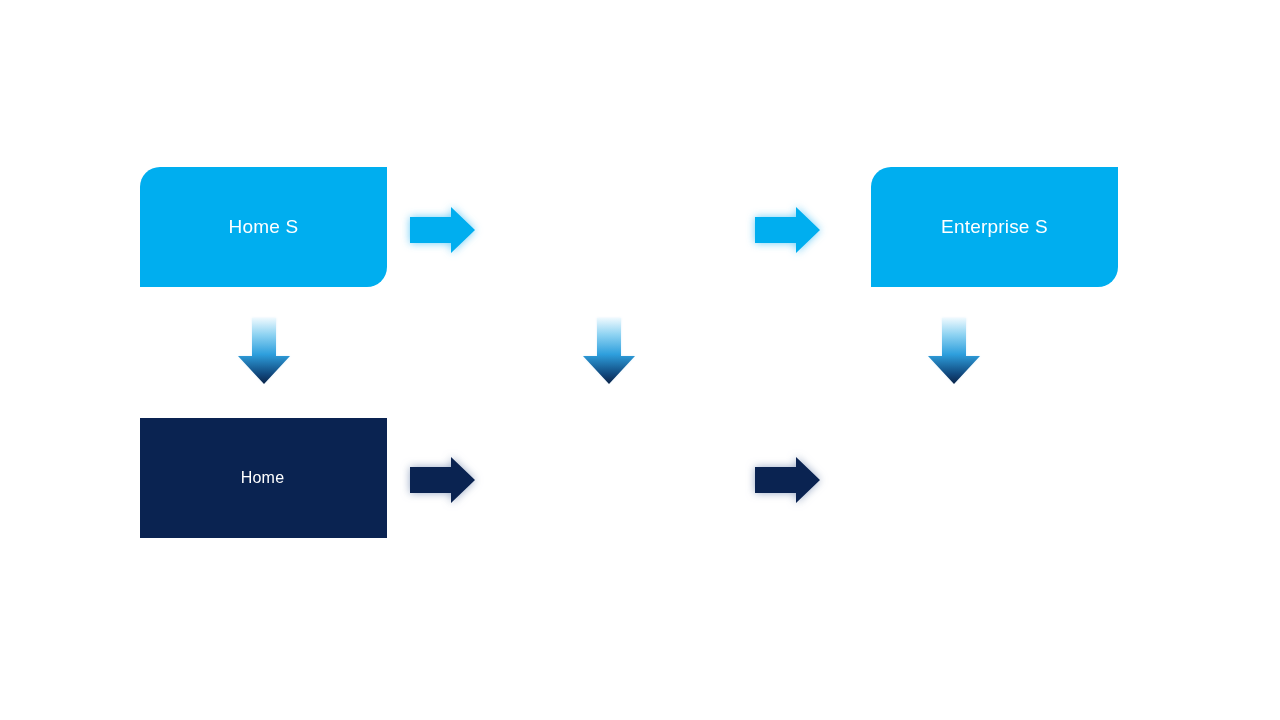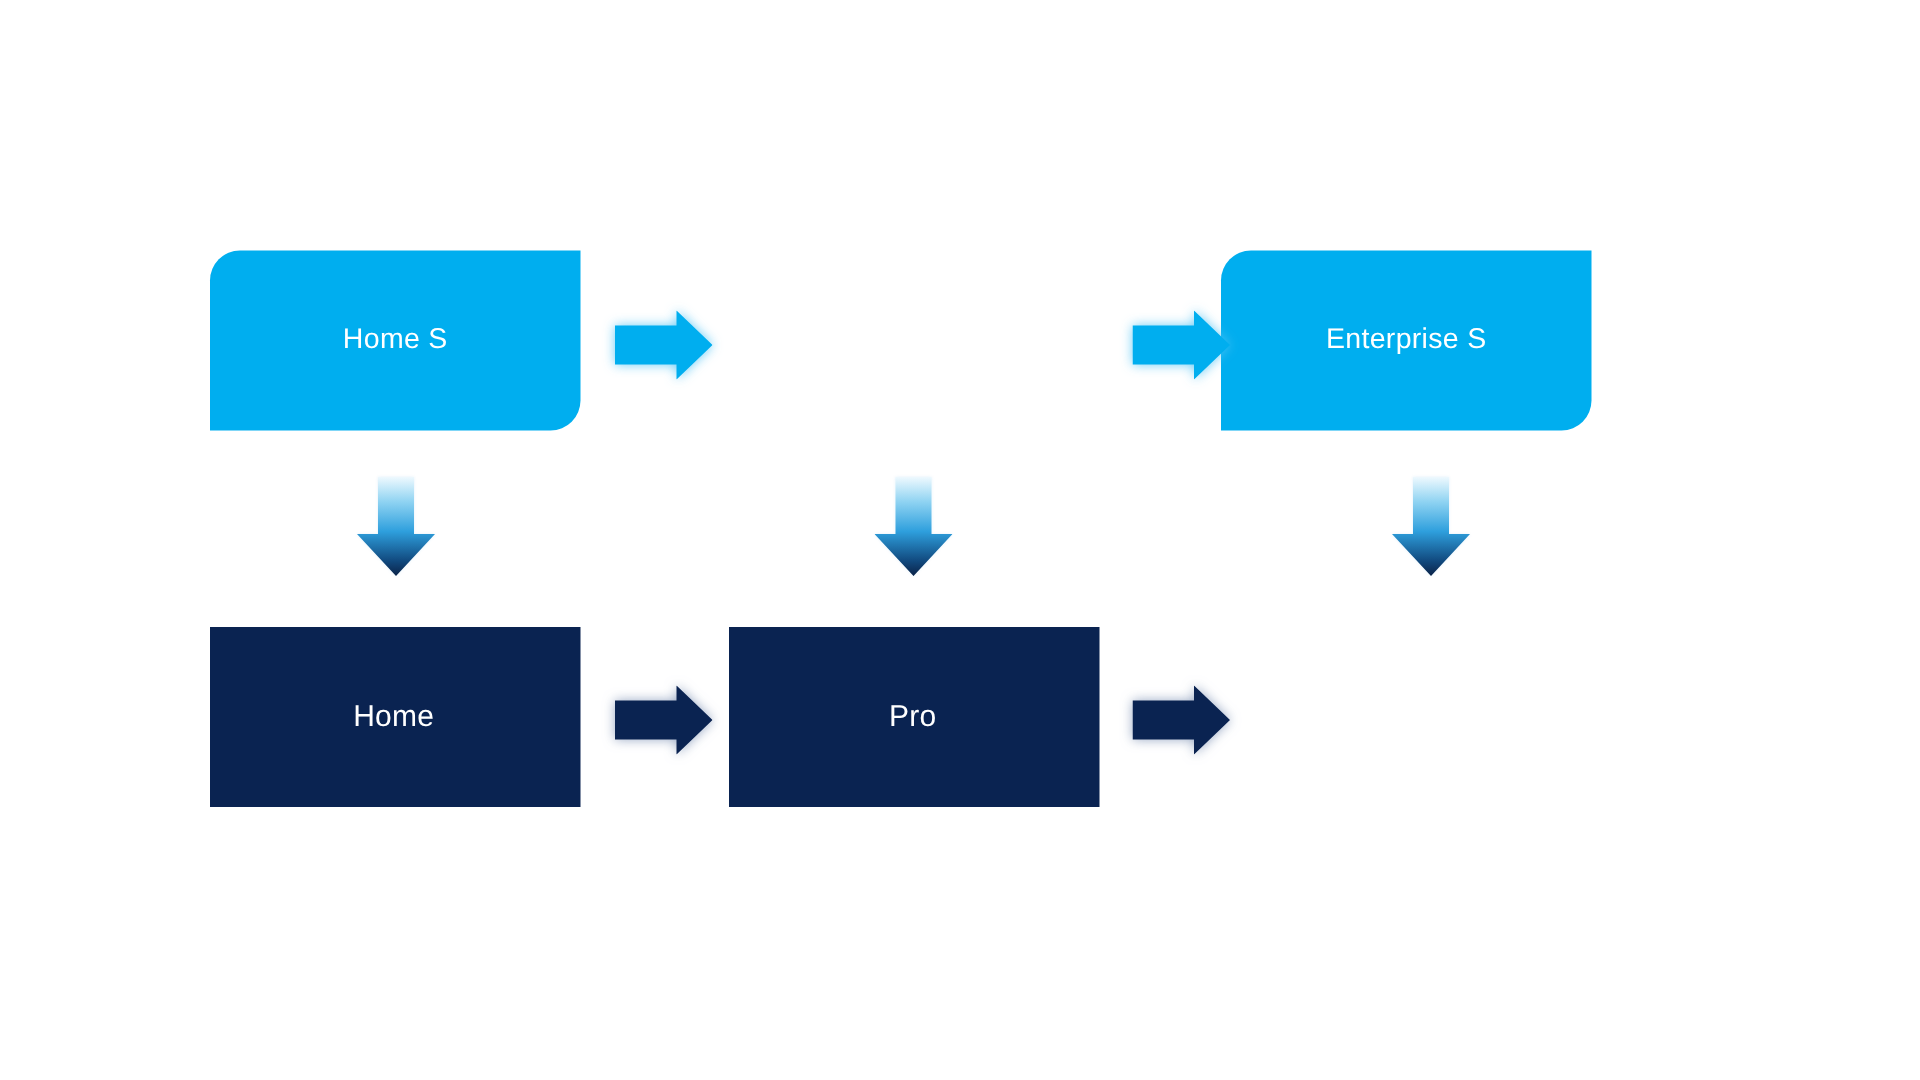--- a/index.html
+++ b/index.html
@@ -26,35 +26,35 @@
     box-sizing: border-box;
   }
   .box-top {
     background: #00aeef;
     border-radius: 20px 0 20px 0;
     font-size: 19px;
     top: 167px;
   }
   .box-bottom {
     background: #0a2351;
-    font-size: 20px;
+    font-size: 16px;
     top: 418px;
     padding-left: 20px;
   }
   .box-label {
     letter-spacing: 0.2px;
     white-space: nowrap;
   }
   .box-bottom .box-label {
     position: relative;
     left: -11px;
   }
   .col-1 { left: 140px; }
   .col-2 { left: 486px; }
-  .col-3 { left: 814px; justify-content: center; }
+  .col-3 { left: 871px; justify-content: center; }
   .arrow {
     position: absolute;
     line-height: 0;
   }
   .arrow-right-top svg {
     filter: drop-shadow(0 0 4px rgba(80, 195, 245, 0.85));
   }
   .arrow-right-bottom svg {
     filter: drop-shadow(0 0 4px rgba(125, 145, 180, 0.80));
   }
@@ -77,23 +77,20 @@
 
   <div class="box box-top col-1">
     <span class="box-label">Home S</span>
   </div>
   <div class="box box-top col-3">
     <span class="box-label">Enterprise S</span>
   </div>
 
   <div class="box box-bottom col-1">
     <span class="box-label">Home</span>
-  </div>
-  <div class="box box-bottom col-2">
-    <span class="box-label">Pro</span>
   </div>
 
   <div class="arrow arrow-right-top ar-top ar-gap-1">
     <svg width="65" height="46" viewBox="0 0 65 46">
       <polygon points="0,10 41,10 41,0 65,23 41,46 41,36 0,36" fill="#00aeef"></polygon>
     </svg>
   </div>
   <div class="arrow arrow-right-top ar-top ar-gap-2">
     <svg width="65" height="46" viewBox="0 0 65 46">
       <polygon points="0,10 41,10 41,0 65,23 41,46 41,36 0,36" fill="#00aeef"></polygon>

